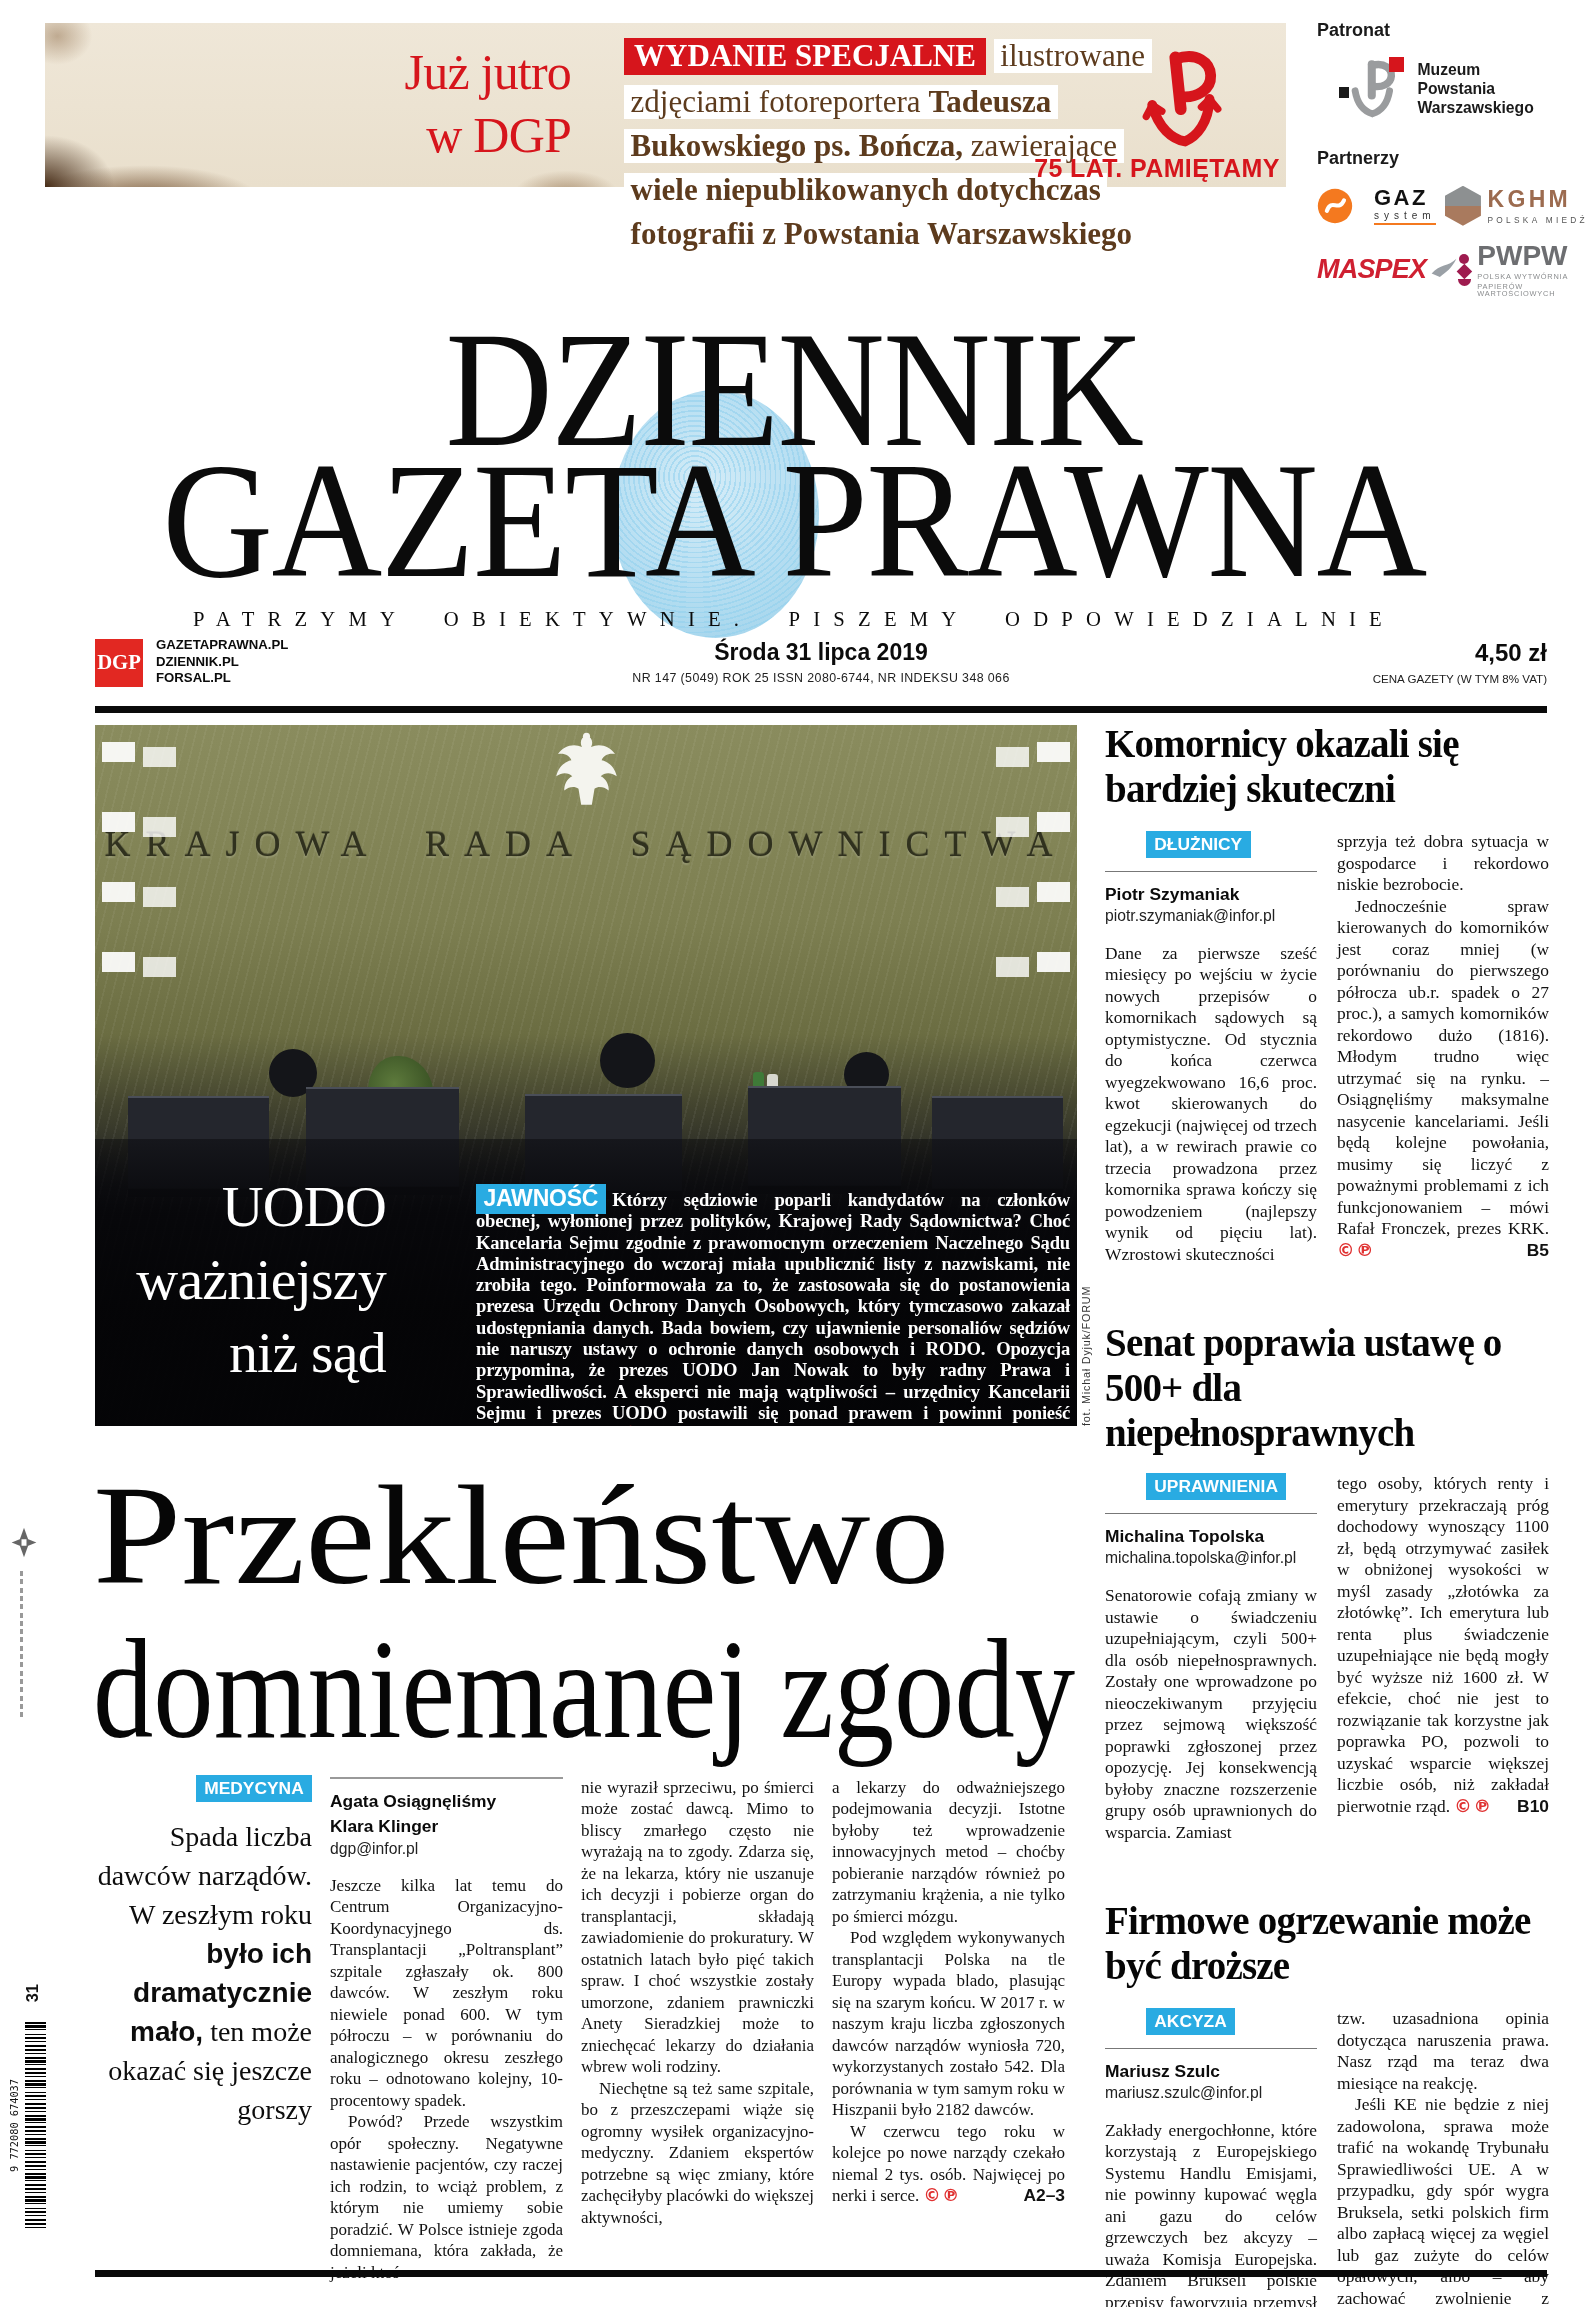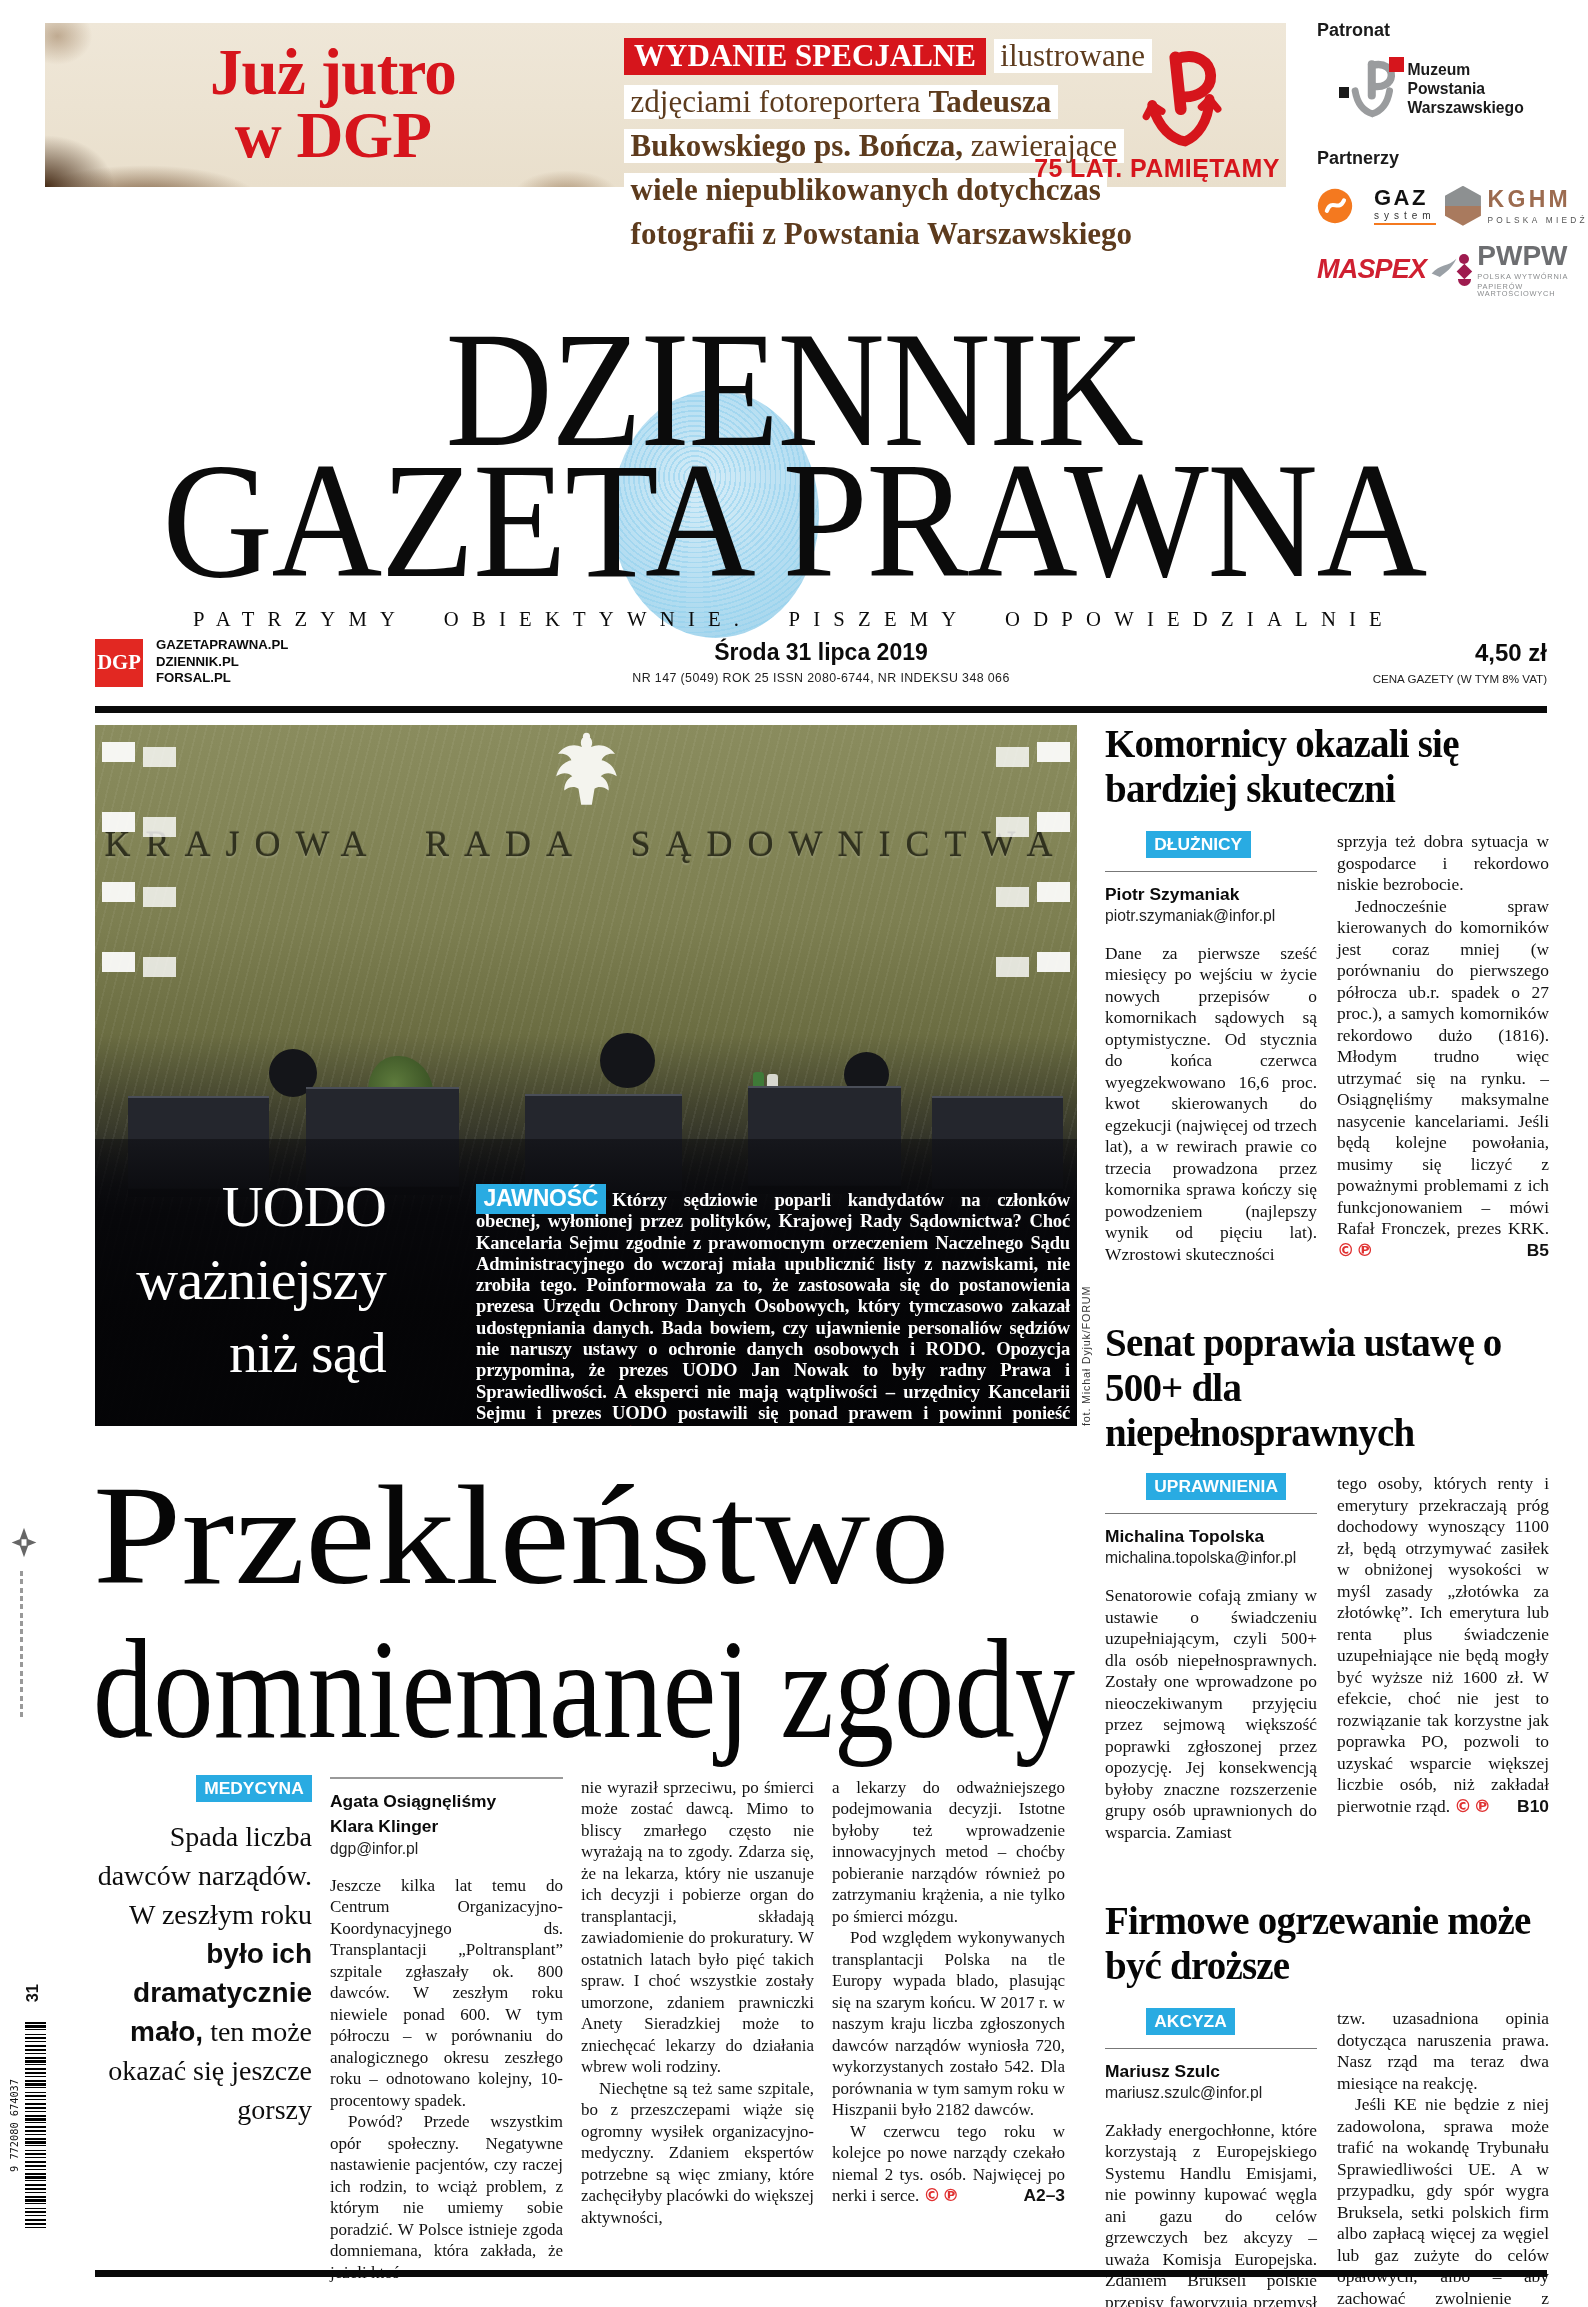--- a/index.html
+++ b/index.html
@@ -8,35 +8,35 @@
   b{font-weight:700;}
 
   
   .banner{position:absolute;left:45px;top:23px;width:1241px;height:164px;
     background:
       radial-gradient(99px 74px at 0% 100%, rgba(62,35,14,.95), rgba(62,35,14,0) 70%),
       radial-gradient(165px 50px at 8% 108%, rgba(92,54,20,.8), rgba(92,54,20,0) 70%),
       radial-gradient(74px 33px at 42% 104%, rgba(120,80,40,.5), rgba(120,80,40,0) 70%),
       radial-gradient(50px 41px at 1% 8%, rgba(120,80,40,.4), rgba(120,80,40,0) 70%),
       linear-gradient(180deg,#efe7d8,#e9dfcc);}
-  .banner-title{position:absolute;left:50px;top:18px;width:476px;text-align:center;
-    color:#d6151c;font-weight:700;font-size:65px;line-height:63px;letter-spacing:-0.8px;}
+  .banner-title{position:absolute;left:50px;top:18px;width:476px;text-align:right;
+    color:#d6151c;font-weight:400;font-size:50px;line-height:63px;letter-spacing:-0.8px;}
   .banner-body{position:absolute;left:579px;top:15px;width:596px;
     font-size:31px;line-height:34px;color:#5d3b1d;}
   .bl{margin-bottom:10px;}
   .hl{background:#fff;padding:0 6.6px;display:inline-block;}
   .badge{background:#d6151c;color:#fff;font-weight:700;padding:0.8px 10px 2.5px;display:inline-block;}
   .kotwica{position:absolute;left:1038px;top:23px;width:199px;height:108px;}
   .anniv{position:absolute;left:984px;top:131px;width:256px;text-align:center;
     font-family:"Liberation Sans",sans-serif;font-weight:700;font-size:25px;color:#d6151c;letter-spacing:0.4px;}
 
   
   .patrons{position:absolute;left:1317px;top:20px;width:271px;}
   .patron-label{font-family:"Liberation Sans",sans-serif;font-weight:700;font-size:18px;color:#1a1a1a;}
-  .museum{display:flex;align-items:center;gap:0;margin:13.2px 0 25px 21.5px;}
+  .museum{display:flex;align-items:center;gap:10px;margin:13.2px 0 25px 21.5px;}
   .museum-mark{position:relative;width:69px;height:69px;flex:0 0 auto;}
   .sq-black{position:absolute;left:0;top:33px;width:10.8px;height:10.8px;background:#1a1a1a;}
   .sq-red{position:absolute;right:3.3px;top:3.3px;width:15px;height:15px;background:#d6151c;}
   .museum-text{font-family:"Liberation Sans",sans-serif;font-weight:700;font-size:15.7px;line-height:19px;color:#1a1a1a;}
   .partner-row{display:flex;justify-content:space-between;align-items:center;margin:16.5px 0 6.6px;}
   .logo-gaz{display:flex;align-items:center;gap:21px;}
   .gaz-text{font-family:"Liberation Sans",sans-serif;line-height:1;}
   .gaz-main{display:block;font-weight:700;font-size:22px;letter-spacing:2.5px;color:#111;}
   .gaz-sub{display:block;font-size:10px;letter-spacing:5px;color:#333;border-bottom:2.5px solid #f4791f;padding-bottom:1.7px;margin-top:2.5px;}
   .kghm-hex{width:36px;height:40px;background:linear-gradient(180deg,#8d9091 50%,#a97a5e 50%);

